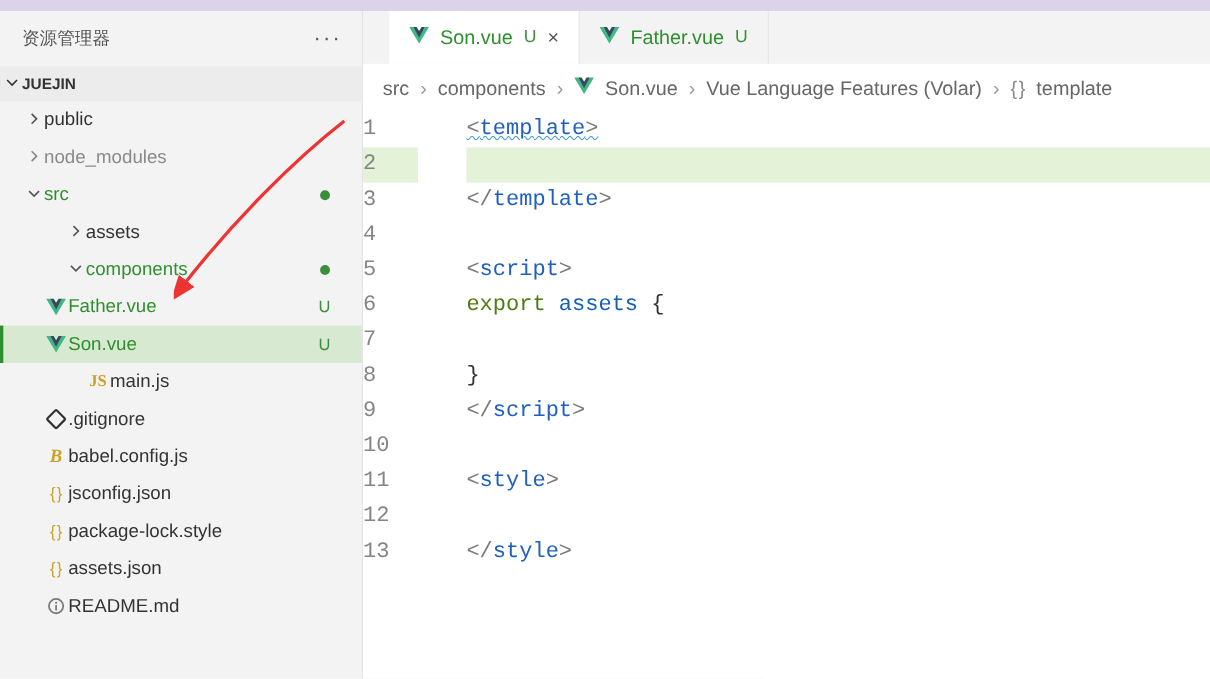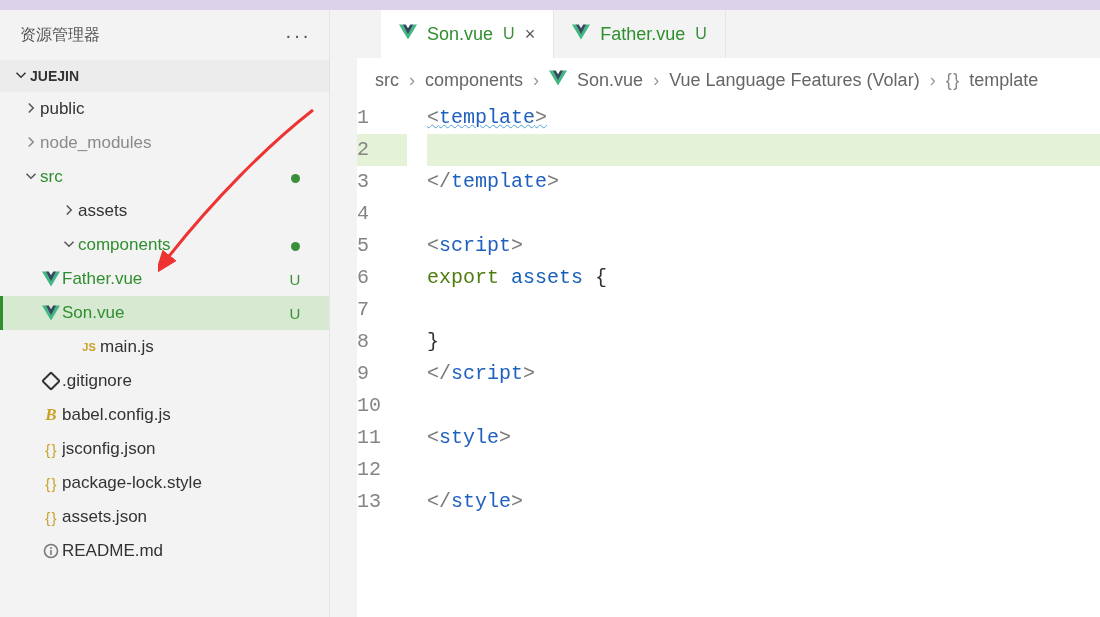--- a/index.html
+++ b/index.html
@@ -16,21 +16,20 @@
   .titlebar {
     height: 10px;
     background: #dcd2ea;
     flex: 0 0 auto;
   }
 
   .main {
     flex: 1 1 auto;
     display: flex;
     min-height: 0;
-    gap: 27px;
   }
 
   
   .sidebar {
     width: 330px;
     background: #f3f3f3;
     border-right: 1px solid #e4e4e4;
     display: flex;
     flex-direction: column;
     overflow: hidden;
@@ -43,21 +42,21 @@
     padding: 0 18px 0 20px;
     color: #555;
     font-size: 16px;
   }
   .ellipsis { font-size: 20px; letter-spacing: 2px; color: #555; cursor: pointer; }
 
   .section-hdr {
     display: flex;
     align-items: center;
     height: 32px;
-    padding: 0 12px;
+    padding: 0 2px;
     font-weight: 700;
     font-size: 14px;
     color: #333;
     background: #ececec;
     cursor: pointer;
   }
   .section-hdr .chev { width: 18px; text-align: center; }
 
   .tree { flex: 1; overflow: auto; position: relative; }
 
@@ -89,21 +88,21 @@
     content: "";
     position: absolute; left: 0; top: 0; bottom: 0; width: 3px;
     background: #2f8f2f;
   }
 
   .d1 { padding-left: 22px; }
   .d2 { padding-left: 60px; }
   .d3 { padding-left: 58px; }
 
   
-  .fi-js { color: #c9a227; font-size: 11px; font-weight: 700; }
+  .fi-js { color: #c9a227; font-size: 15px; font-weight: 700; font-family: Liberation Serif, serif; }
   .fi-braces { color: #c9a227; font-size: 15px; }
   .fi-lines { color: #888; }
   .fi-git { width:14px;height:14px;border:2px solid #333;transform:rotate(45deg);display:inline-block;border-radius:2px; }
   .fi-babel { color:#c9a227;font-style:italic;font-weight:700;font-family:serif;font-size:17px; }
   .fi-info { color:#7a7a7a; }
 
   
   .arrow {
     position: absolute;
     pointer-events: none;
@@ -165,21 +164,21 @@
     line-height: 32px;
     overflow: hidden;
   }
   .gutter {
     width: 70px;
     text-align: right;
     padding-right: 20px;
     color: #858585;
     user-select: none;
   }
-  .lines { flex: 1; }
+  .lines { flex: 1; margin-left: 24px; }
   .row { height: 32px; display: flex; align-items: center; }
   .row.hl { background: #e4f2d7; }
   .wavy {
     text-decoration-line: underline;
     text-decoration-style: wavy;
     text-decoration-color: #4f9fd6;
     text-decoration-thickness: 1px;
   }
 
   .tok-ang  { color: #7a7a7a; }

